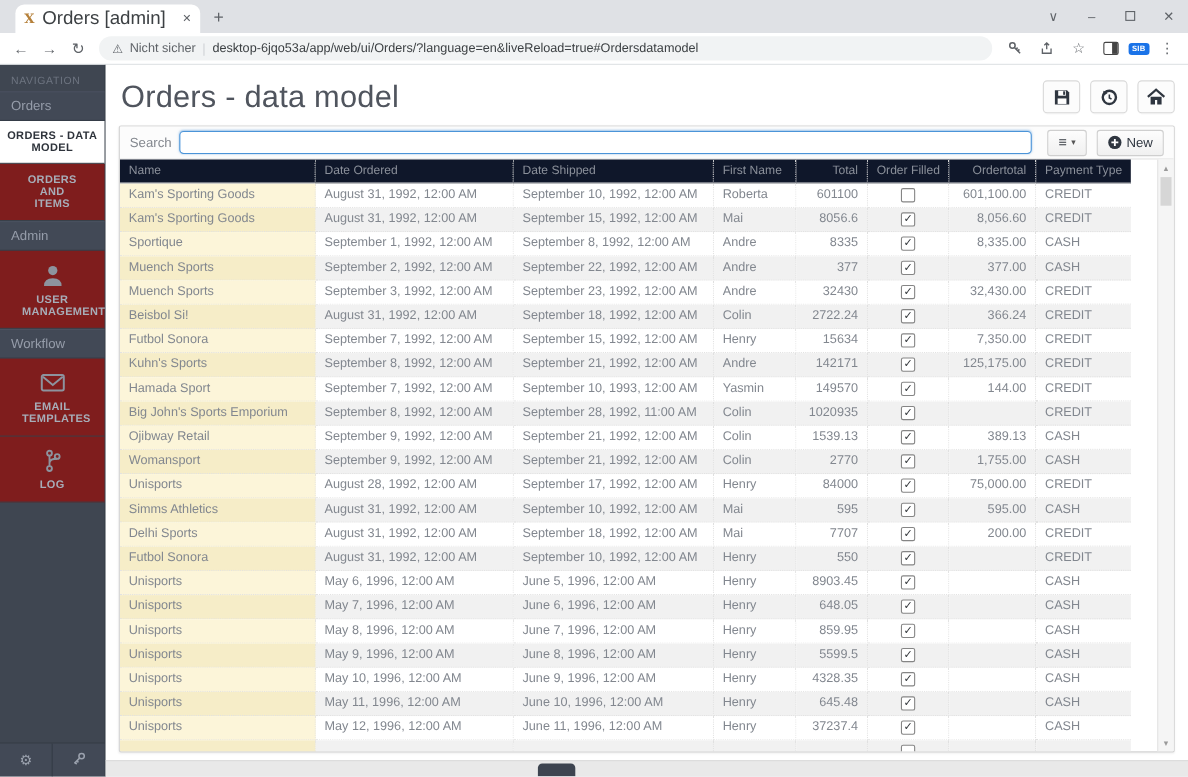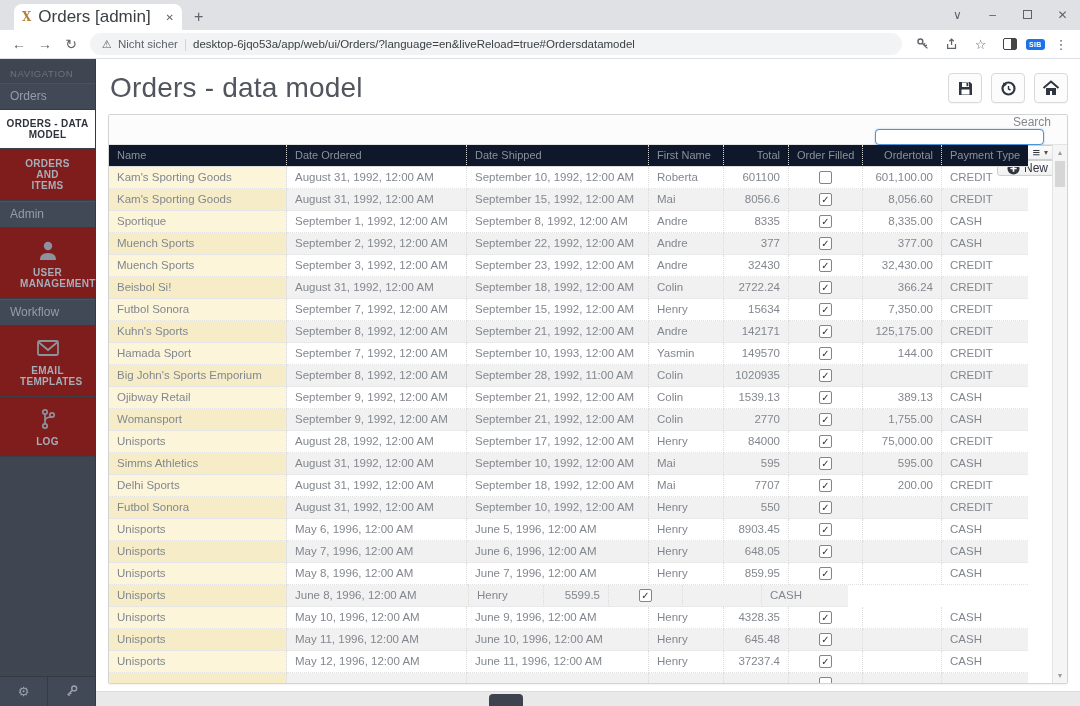--- a/index.html
+++ b/index.html
@@ -51,21 +51,21 @@
   
   .content { flex:1; background:#ffffff; position:relative; overflow:hidden; }
   .content-head { display:flex; align-items:center; padding:13px 12px 10px 14px; }
   .page-title { font-size:28px; font-weight:300; color:#50555e; letter-spacing:.2px; }
   .head-btns { margin-left:auto; display:flex; gap:9px; }
   .hbtn { width:34px; height:30px; border:1px solid #d9d9d9; border-radius:4px; background:#fcfcfc;
     display:flex; align-items:center; justify-content:center; color:#2f3640; box-shadow:0 1px 0 rgba(0,0,0,.03); }
 
   .panel { margin:0 12px; height:570px; border:1px solid #d4d4d4; border-radius:2px; background:#fff;
     box-shadow:0 1px 2px rgba(0,0,0,.05); position:relative; overflow:hidden; }
-  .panel-toolbar { height:30px; display:flex; align-items:flex-end; background:#fcfcfc; border-bottom:1px solid #e4e4e4; padding:0 9px;flex-direction:column; }
+  .panel-toolbar { height:30px; display:flex; align-items:center; background:#fcfcfc; border-bottom:1px solid #e4e4e4; padding:0 9px; }
   .search-label { font-size:12px; color:#83878e; margin-right:7px; }
   .search-input { flex:1; height:21px; border:1px solid #4b94d8; border-radius:4px; outline:none;
     box-shadow:0 0 2px rgba(75,148,216,.55); font-size:12px; padding:0 6px; color:#444; margin-right:14px; }
   .mbtn { height:24px; border:1px solid #cfcfcf; border-radius:3px; background:linear-gradient(#fdfdfd,#f0f0f0);
     display:flex; align-items:center; gap:4px; padding:0 9px; color:#33383f; font-size:12px; }
   .mbtn + .mbtn { margin-left:9px; }
   .hamb { font-size:13px; line-height:1; }
   .chev { font-size:8px; color:#555; }
   .plus-circ { width:13px; height:13px; }
   .newlab { font-size:12px; color:#2f3640; }
@@ -477,20 +477,21 @@
                 <div class="td al-left c-first_name">Henry</div>
                 <div class="td al-right c-total">859.95</div>
                 <div class="td al-center c-filled">
                   <span class="cb">✓</span>
                 </div>
                 <div class="td al-right c-ordertotal"></div>
                 <div class="td al-left c-payment">CASH</div>
               </div>
               <div class="tr even">
                 <div class="td al-left c-name">Unisports</div>
+                <div class="td al-left c-ordered">May 9, 1996, 12:00 AM</div>
                 <div class="td al-left c-shipped">June 8, 1996, 12:00 AM</div>
                 <div class="td al-left c-first_name">Henry</div>
                 <div class="td al-right c-total">5599.5</div>
                 <div class="td al-center c-filled">
                   <span class="cb">✓</span>
                 </div>
                 <div class="td al-right c-ordertotal"></div>
                 <div class="td al-left c-payment">CASH</div>
               </div>
               <div class="tr odd">

